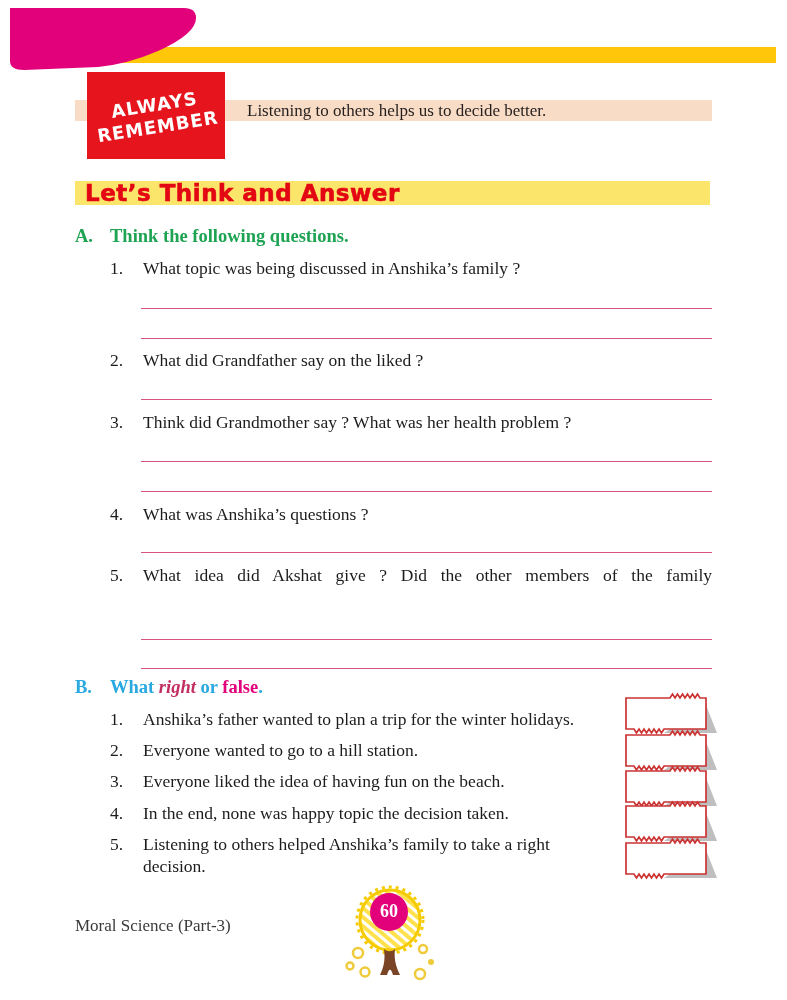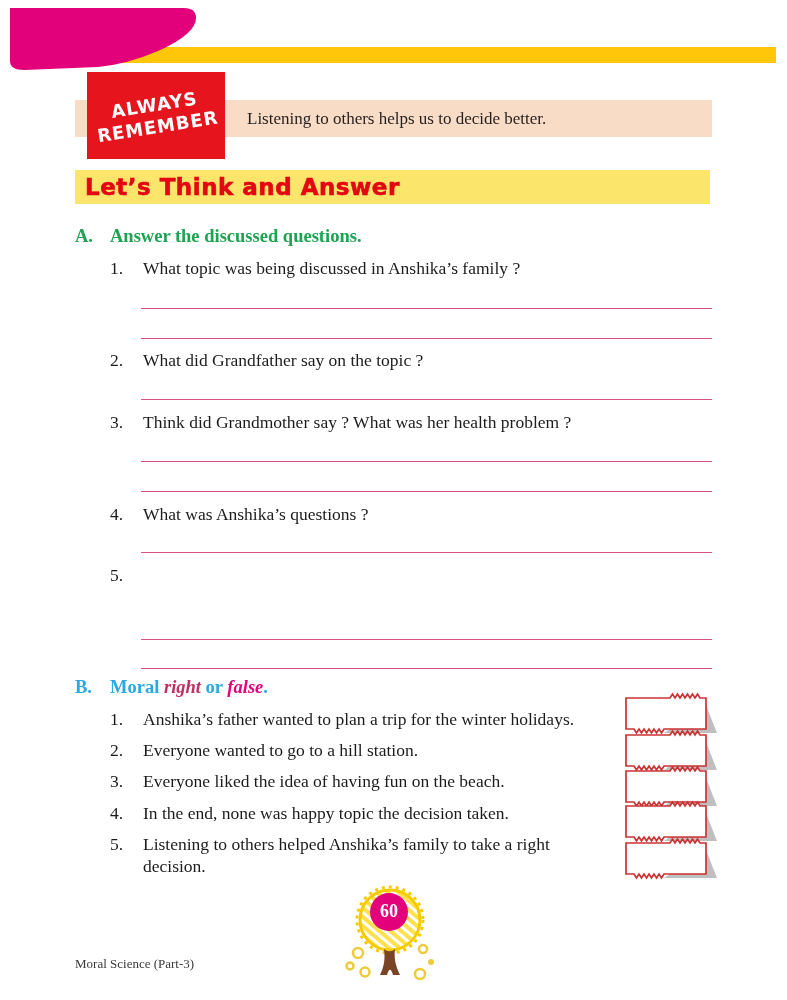--- a/index.html
+++ b/index.html
@@ -5,35 +5,35 @@
   html,body{margin:0;padding:0;background:#e8e8e8;}
   .page{
     position:relative;width:787px;height:1000px;background:#ffffff;
     margin:0 auto;overflow:hidden;
     font-family:"Liberation Serif","DejaVu Serif",serif;color:#1c1c1c;
   }
   
   .topbar{position:absolute;left:110px;top:47px;width:666px;height:16px;background:var(--top_bar_yellow);}
   .swoosh{position:absolute;left:0;top:0;}
   .remember-band{
-    position:absolute;left:75px;top:100px;width:637px;height:37px;
+    position:absolute;left:75px;top:100px;width:637px;height:21px;
     background:var(--peach_band);display:flex;align-items:center;
   }
   .remember-band span{margin-left:172px;font-size:17px;color:#241f1f;}
   .remember-badge{
     position:absolute;left:87px;top:72px;width:138px;height:87px;
     background:var(--remember_red);display:flex;align-items:center;justify-content:center;
   }
   .remember-badge .rot{
     transform:rotate(-9deg);text-align:center;color:#fff;
     font-family:"DejaVu Sans","Liberation Sans",sans-serif;
     font-weight:bold;font-size:18px;line-height:22px;letter-spacing:1px;
   }
   .title-banner{
-    position:absolute;left:75px;top:170px;width:635px;height:34px;
+    position:absolute;left:75px;top:181px;width:635px;height:24px;
     background:var(--banner_yellow);display:flex;align-items:center;text-align:right;
   }
   .title-banner span{
     margin-left:10px;font-family:"DejaVu Sans","Liberation Sans",sans-serif;
     font-weight:bold;font-size:23px;color:var(--title_red);
     letter-spacing:.5px;-webkit-text-stroke:.6px var(--title_red);
   }
   
   .heading{position:absolute;left:75px;font-size:18.5px;font-weight:bold;}
   .heading .letter{position:absolute;left:0;}
@@ -43,28 +43,28 @@
   .q .qnum{position:absolute;left:0;}
   .q .qtext{margin-left:33px;}
   .q .justify-line{text-align:justify;text-align-last:justify;}
   .ansline{
     position:absolute;left:141px;width:571px;height:0;
     border-top:1.6px solid var(--line_pink);
   }
   
   .heading-b{color:var(--blue_heading);top:677px;}
   .heading-b .tf-true{color:var(--true_color);font-style:italic;}
-  .heading-b .tf-false{color:var(--false_color);font-style:italic;}
+  .heading-b .tf-false{color:var(--false_color);}
   .b-row{position:absolute;left:110px;width:515px;font-size:17.5px;line-height:22px;}
   .b-row .qnum{position:absolute;left:0;}
   .b-row .qtext{margin-left:33px;white-space:nowrap;}
   .b-row .qtext.wrap{white-space:normal;}
   .tfbox{position:absolute;left:624px;}
   
-  .book-name{position:absolute;left:75px;top:956px;font-size:13px;color:#3a3a3a;}
+  .book-name{position:absolute;left:75px;top:916px;font-size:17px;color:#3a3a3a;}
   .tree{position:absolute;left:330px;top:883px;}
   .page-num{
     position:absolute;left:371px;top:901px;width:36px;text-align:center;
     font-size:18px;font-weight:bold;color:#ffffff;font-family:"Liberation Serif",serif;
   }
 </style>
 </head>
 <body>
 
 <div class="page">
@@ -83,58 +83,59 @@
       <div>REMEMBER</div>
     </div>
   </div>
 
   <div class="title-banner">
     <span>Let’s Think and Answer</span>
   </div>
 
   <div class="heading heading-a">
     <span class="letter">A.</span>
-    <span class="htext">Answer the discussed questions.</span>
+    <span class="htext">Think the following questions.</span>
   </div>
 
   <div class="q" style="top:257px">
     <span class="qnum">1.</span>
     <div class="qtext">What topic was being discussed in Anshika’s family ?</div>
   </div>
   <div class="ansline" style="top:308px"></div>
   <div class="ansline" style="top:338px"></div>
 
   <div class="q" style="top:349px">
     <span class="qnum">2.</span>
-    <div class="qtext">What did Grandfather say on the topic ?</div>
+    <div class="qtext">What did Grandfather say on the liked ?</div>
   </div>
   <div class="ansline" style="top:399px"></div>
 
   <div class="q" style="top:411px">
     <span class="qnum">3.</span>
     <div class="qtext">Think did Grandmother say ? What was her health problem ?</div>
   </div>
   <div class="ansline" style="top:461px"></div>
   <div class="ansline" style="top:491px"></div>
 
   <div class="q" style="top:503px">
     <span class="qnum">4.</span>
     <div class="qtext">What was Anshika’s questions ?</div>
   </div>
   <div class="ansline" style="top:552px"></div>
 
   <div class="q" style="top:564px">
     <span class="qnum">5.</span>
+    <div class="qtext justify-line">What idea did Akshat give ? Did the other members of the family</div>
   </div>
   <div class="ansline" style="top:639px"></div>
   <div class="ansline" style="top:668px"></div>
 
   <div class="heading heading-b">
     <span class="letter">B.</span>
-    <span class="htext"><span>Moral </span><span class="tf-true">right</span><span> or </span><span class="tf-false">false</span><span>.</span></span>
+    <span class="htext"><span>What </span><span class="tf-true">right</span><span> or </span><span class="tf-false">false</span><span>.</span></span>
   </div>
 
   <div class="b-row" style="top:708px">
     <span class="qnum">1.</span>
     <div class="qtext">Anshika’s father wanted to plan a trip for the winter holidays.</div>
   </div>
   <div class="b-row" style="top:739px">
     <span class="qnum">2.</span>
     <div class="qtext">Everyone wanted to go to a hill station.</div>
   </div>

